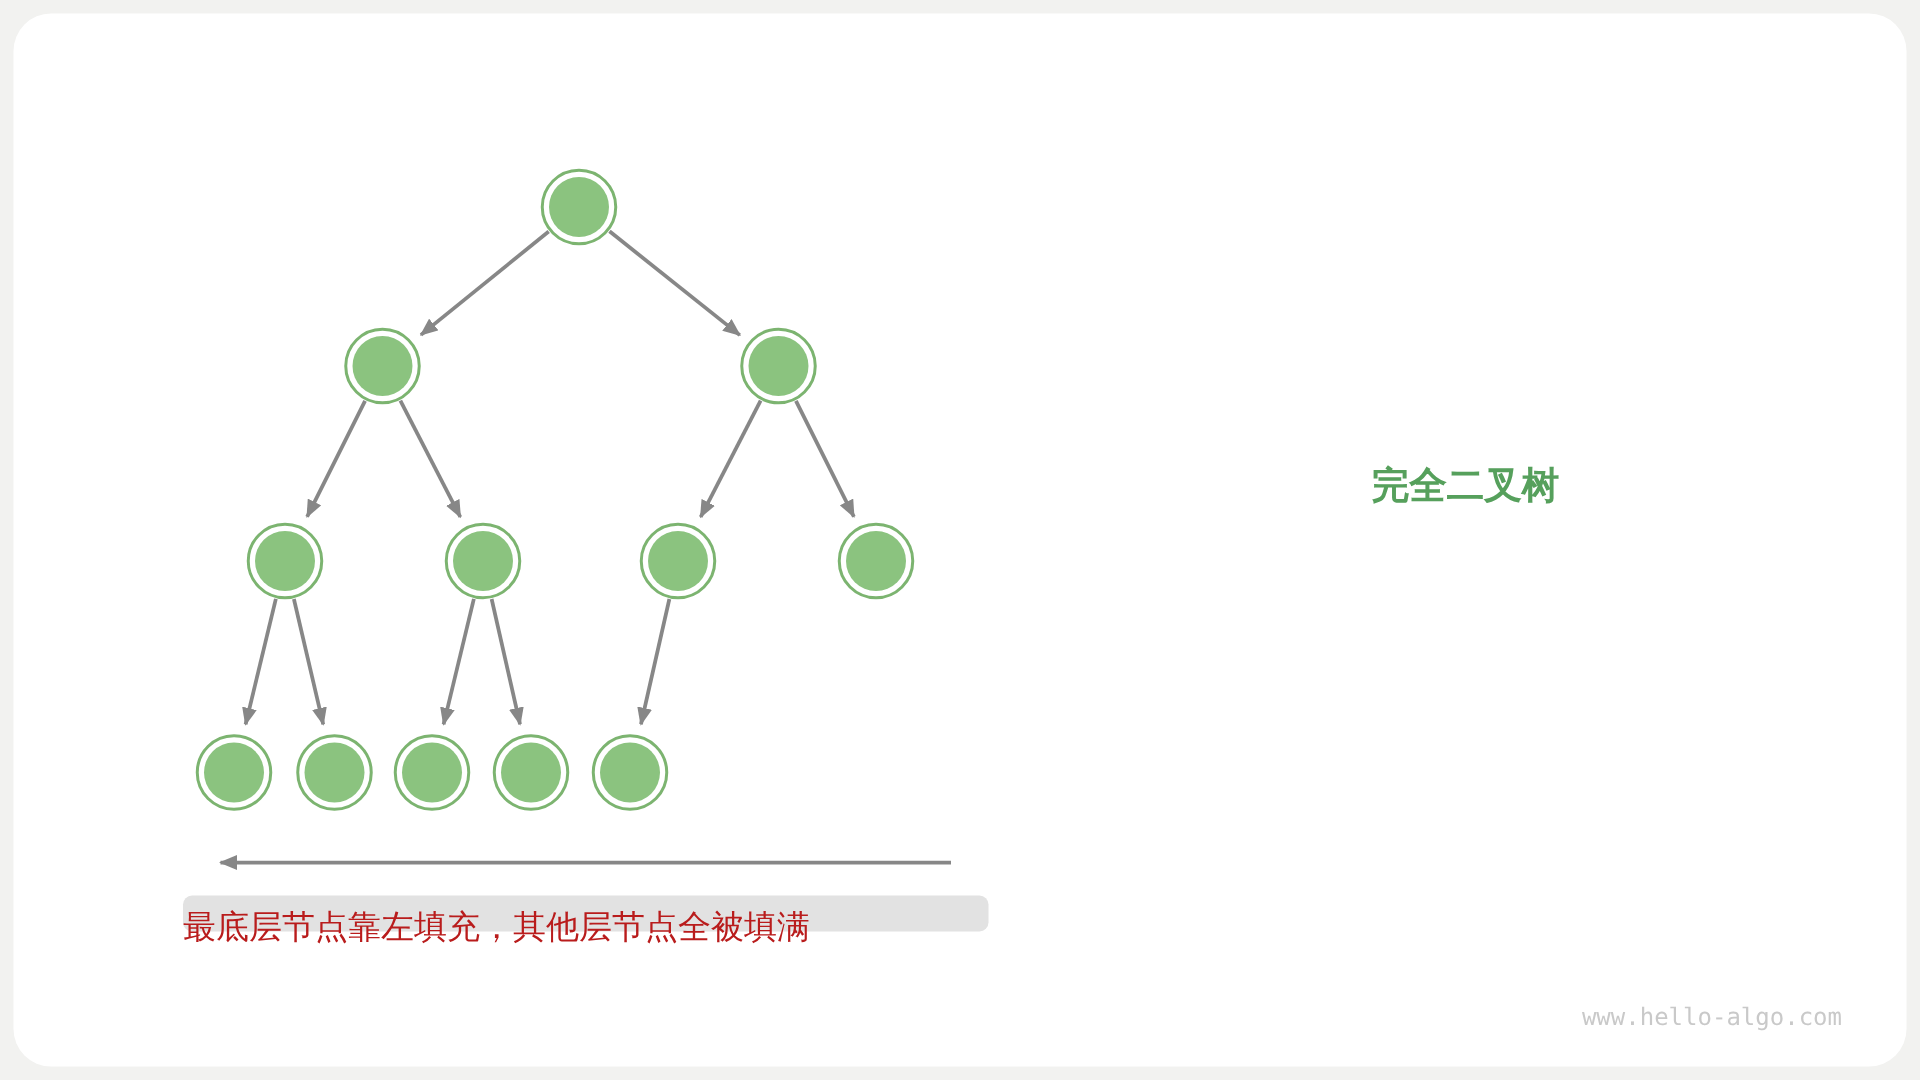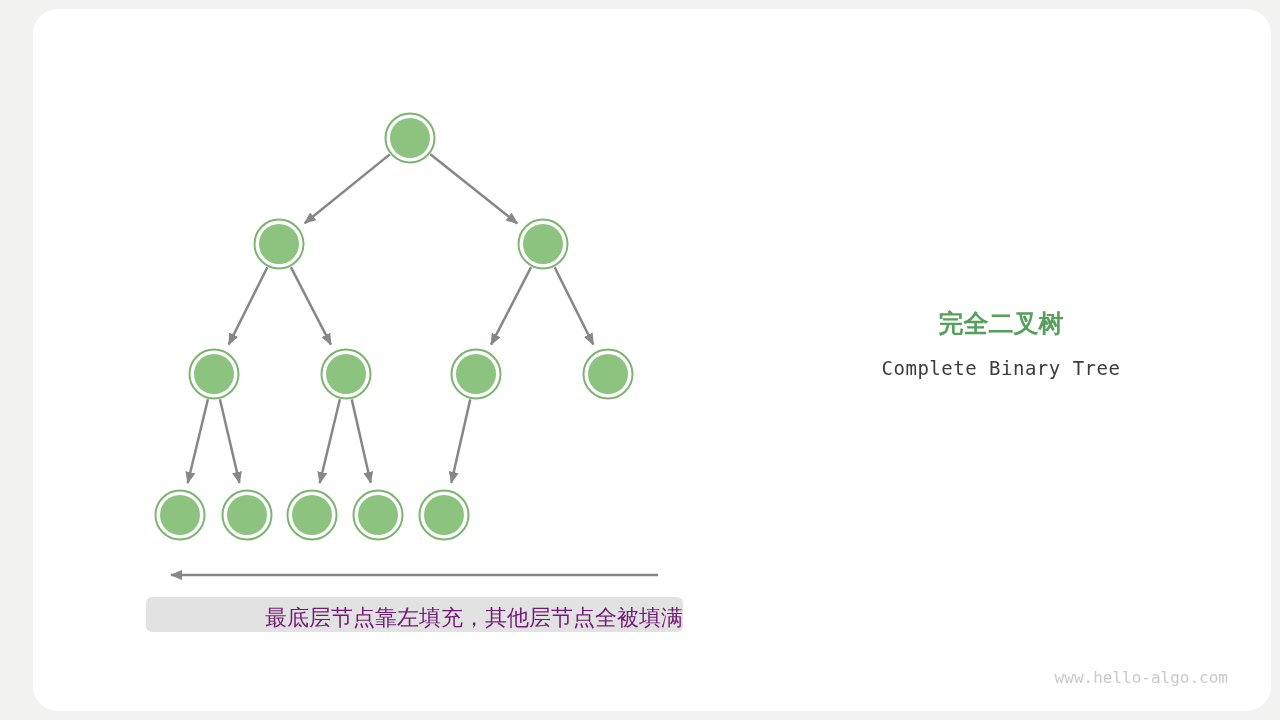--- a/index.html
+++ b/index.html
@@ -8,21 +8,20 @@
     background:#f2f2f0;
     font-family:"Liberation Sans",sans-serif;
     position:relative;
     overflow:hidden;
   }
   .card{
     position:absolute;
     left:9px;top:9px;right:9px;bottom:9px;
     background:#ffffff;
     border-radius:25px;
-    margin-left:24px;
   }
   .tree-canvas{
     position:absolute;
     left:0;top:0;
     width:1280px;height:720px;
   }
   .title-zh{
     position:absolute;
     left:828px;top:298px;width:280px;
     text-align:center;
@@ -35,27 +34,27 @@
     left:778px;top:348px;width:380px;
     text-align:center;
     font-size:19px;
     color:#3c3c3c;
     font-family:"DejaVu Sans Mono",monospace;
     letter-spacing:0.5px;
   }
   .caption{
     position:absolute;
     left:113px;top:588px;
-    width:537px;height:35px;
+    width:537px;height:24px;
     line-height:41px;
     background:#e2e2e2;
     border-radius:6px;
-    text-align:right;
+    text-align:left;
     font-size:22px;
-    color:#701a75;
+    color:#b91c1c;
   }
   .watermark{
     position:absolute;
     right:43px;bottom:24px;
     font-size:16px;
     color:#c9c9c9;
     font-family:"DejaVu Sans Mono",monospace;
   }
 </style>
 </head>
@@ -125,18 +124,17 @@
         <circle cx="345" cy="506" r="24.5" fill="#ffffff" stroke="#7cb470" stroke-width="2"></circle>
         <circle cx="345" cy="506" r="20" fill="#8bc37f"></circle>
       </g>
       <g>
         <circle cx="411" cy="506" r="24.5" fill="#ffffff" stroke="#7cb470" stroke-width="2"></circle>
         <circle cx="411" cy="506" r="20" fill="#8bc37f"></circle>
       </g>
     </svg>
 
   <div class="title-zh">完全二叉树</div>
-  <div class="title-en">Complete Binary Tree</div>
 
   <div class="caption">最底层节点靠左填充，其他层节点全被填满</div>
 
   <div class="watermark">www.hello-algo.com</div>
 </div>
 
 </body></html>

